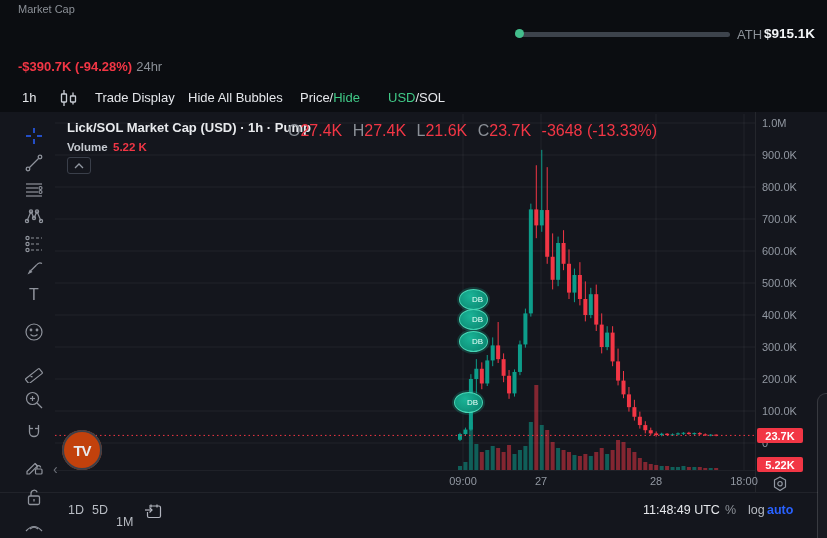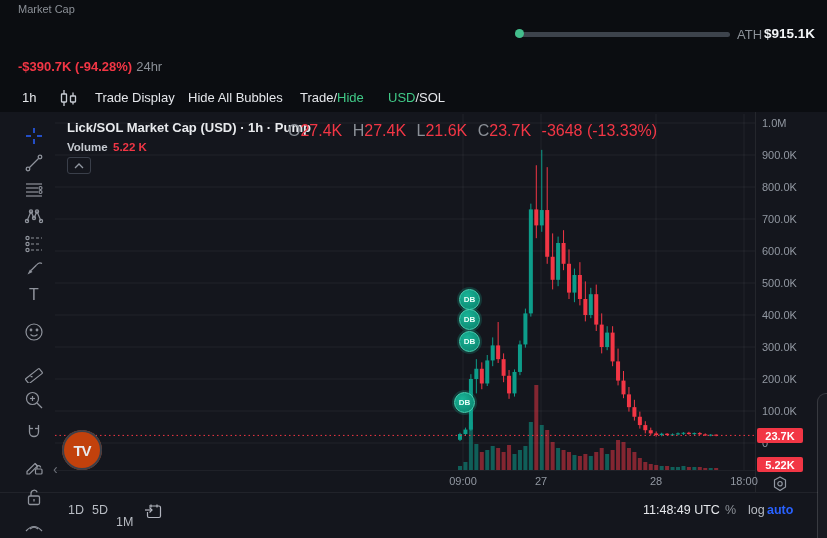--- a/index.html
+++ b/index.html
@@ -28,21 +28,21 @@
   .legend-ohlc .chg{color:#f23645;}
   .vol-label{left:67px;top:141px;font-size:11.5px;font-weight:700;color:#c6cad0;}
   .vol-value{left:113px;top:141px;font-size:11.5px;font-weight:700;color:#f23645;}
   .caret-btn{left:67px;top:157px;width:22px;height:15px;border:1px solid #3a3f4a;border-radius:3px;
              display:flex;align-items:center;justify-content:center;cursor:pointer;}
   .collapse-ch{left:53px;top:461px;color:#6f737c;font-size:14px;cursor:pointer;}
   .bubble{width:19px;height:19px;border-radius:50%;margin:-9px 0 0 -9px;
           background:radial-gradient(circle at 38% 32%,#19b497,#0a7f6a);
           border:1.5px solid #47d7b6;box-shadow:0 0 0 2px rgba(23,178,150,.22);
           display:flex;align-items:center;justify-content:center;
-          font-size:8px;font-weight:700;color:#eafff9;cursor:pointer;z-index:5;}
+          font-size:8px;font-weight:400;color:#eafff9;cursor:pointer;z-index:5;padding-left:8px;}
   .tvlogo{left:62px;top:430px;width:40px;height:40px;border-radius:50%;background:#c2410c;
           box-shadow:inset 0 0 0 2px #3a3f49;display:flex;align-items:center;justify-content:center;
           font-size:15px;font-weight:700;letter-spacing:-1px;color:#e8eaee;z-index:6;cursor:pointer;}
   .tag{left:757px;width:46px;height:15px;background:#f23645;color:#fff;font-size:11px;font-weight:700;
        display:flex;align-items:center;justify-content:center;border-radius:2px;z-index:7;}
   .axis-gear{left:771px;top:475px;color:#9298a2;cursor:pointer;}
   .panel-edge{left:817px;top:393px;width:10px;height:145px;border-left:1px solid rgba(255,255,255,.14);
               border-top:1px solid rgba(255,255,255,.14);border-top-left-radius:9px;background:rgba(255,255,255,.02);}
   
   .footline{left:0;top:492px;width:818px;height:1px;background:rgba(255,255,255,.06);}
@@ -70,21 +70,21 @@
     <line x1="6" y1="3" x2="6" y2="7"></line>
         <rect x="3.5" y="7" width="5" height="8" rx="0.5"></rect>
         <line x1="6" y1="15" x2="6" y2="19"></line>
     <line x1="15" y1="5.5" x2="15" y2="9"></line>
         <rect x="12.5" y="9" width="5" height="6" rx="0.5"></rect>
         <line x1="15" y1="15" x2="15" y2="17.5"></line>
   </svg>
 </div>
 <div class="abs tb" style="left:95px;">Trade Display</div>
 <div class="abs tb" style="left:188px;">Hide All Bubbles</div>
-<div class="abs tb" style="left:300px;"><span>Trade/</span><span class="green">Hide</span></div>
+<div class="abs tb" style="left:300px;"><span>Price/</span><span class="green">Hide</span></div>
 <div class="abs tb" style="left:388px;"><span class="green">USD</span><span>/SOL</span></div>
 
 <div class="abs chart-bg"></div>
 
 <svg id="plot" class="abs" style="left:0;top:112px;z-index:2;" width="827" height="380" viewBox="0 112 827 380">
       <line x1="55" y1="123" x2="755" y2="123" stroke="rgba(255,255,255,0.055)" stroke-width="1"></line>
       <text x="762" y="127" fill="#9298a2" font-size="11">1.0M</text>
       <line x1="55" y1="155" x2="755" y2="155" stroke="rgba(255,255,255,0.055)" stroke-width="1"></line>
       <text x="762" y="159" fill="#9298a2" font-size="11">900.0K</text>
       <line x1="55" y1="187" x2="755" y2="187" stroke="rgba(255,255,255,0.055)" stroke-width="1"></line>

